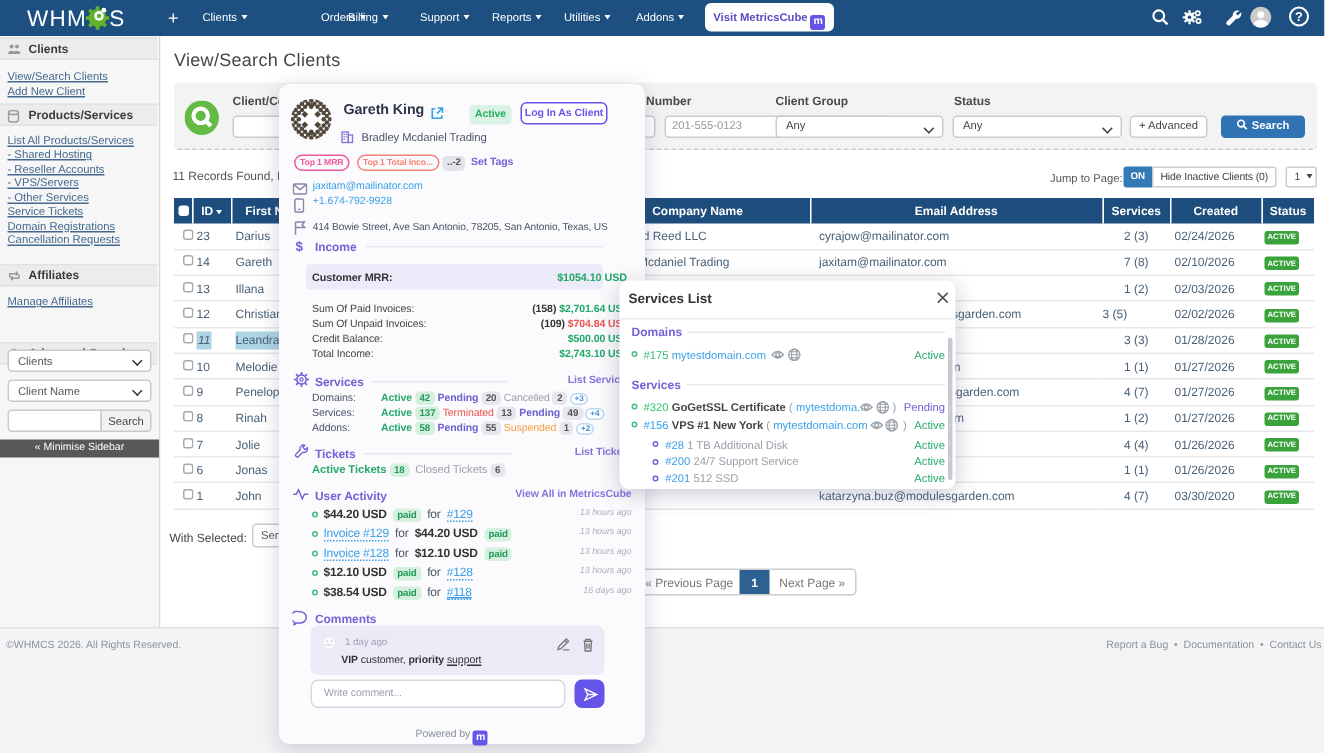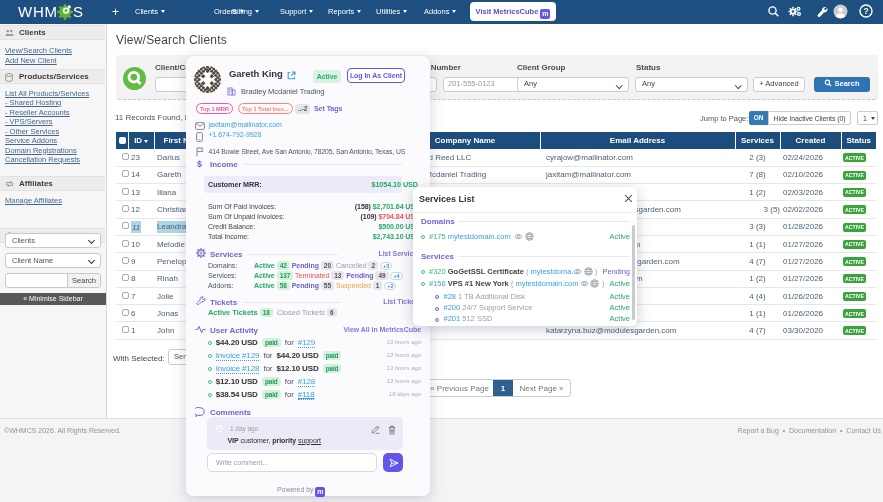--- a/index.html
+++ b/index.html
@@ -155,21 +155,21 @@
         <g fill="none" stroke="#999">
           <ellipse cx="4" cy="2" rx="3.3" ry="1.4"></ellipse>
           <path d="M0.7 2 v5 a3.3 1.4 0 0 0 6.6 0 v-5"></path>
         </g>
       </svg>Products/Services</div>
   <div class="slink" style="top:64.5px;">List All Products/Services</div>
   <div class="slink" style="top:74px;">- Shared Hosting</div>
   <div class="slink" style="top:83.5px;">- Reseller Accounts</div>
   <div class="slink" style="top:93px;">- VPS/Servers</div>
   <div class="slink" style="top:102.5px;">- Other Services</div>
-  <div class="slink" style="top:112px;">Service Addons</div>
+  <div class="slink" style="top:112px;">Service Tickets</div>
   <div class="slink" style="top:121.5px;">Domain Registrations</div>
   <div class="slink" style="top:131px;">Cancellation Requests</div>
   <div class="shead" style="top:152px;"><svg width="9" height="8" viewBox="0 0 9 8">
         <g fill="none" stroke="#999" stroke-width="1">
           <path d="M1.5 5 v-2.5 h5"></path>
           <path d="M7.5 3 v2.5 h-5"></path>
           <path d="M5.5 1 l1.2 1.5 l-1.2 1.2" fill="none"></path>
           <path d="M3.5 6.8 l-1.2-1.4 l1.2-1.2" fill="none"></path>
         </g>
       </svg>Affiliates</div>
@@ -279,21 +279,21 @@
         <td style="padding-left:3px">02/03/2026</td>
         <td style="padding-left:2px"><span class="badge-active">ACTIVE</span></td>
       </tr>
     <tr>
         <td><span class="cbx"></span></td>
         <td>12</td>
         <td>Christian</td>
         <td>Mcguire</td>
         <td>Hoover Inc</td>
         <td>aleksandra.buz@modulesgarden.com</td>
-        <td style="text-align:right;padding:0">3 (5)</td>
+        <td style="text-align:left;padding:0">3 (5)</td>
         <td style="padding-left:3px">02/02/2026</td>
         <td style="padding-left:2px"><span class="badge-active">ACTIVE</span></td>
       </tr>
     <tr>
         <td><span class="cbx"></span></td>
         <td><span class="sel11" style="padding:1.5px 1px;font-style:italic;">11</span></td>
         <td><span class="sel11" style="display:inline-block;width:73px;padding:1.5px 0;">Leandra</span></td>
         <td>Velazquez</td>
         <td></td>
         <td>leandra.w@mail.com</td>

